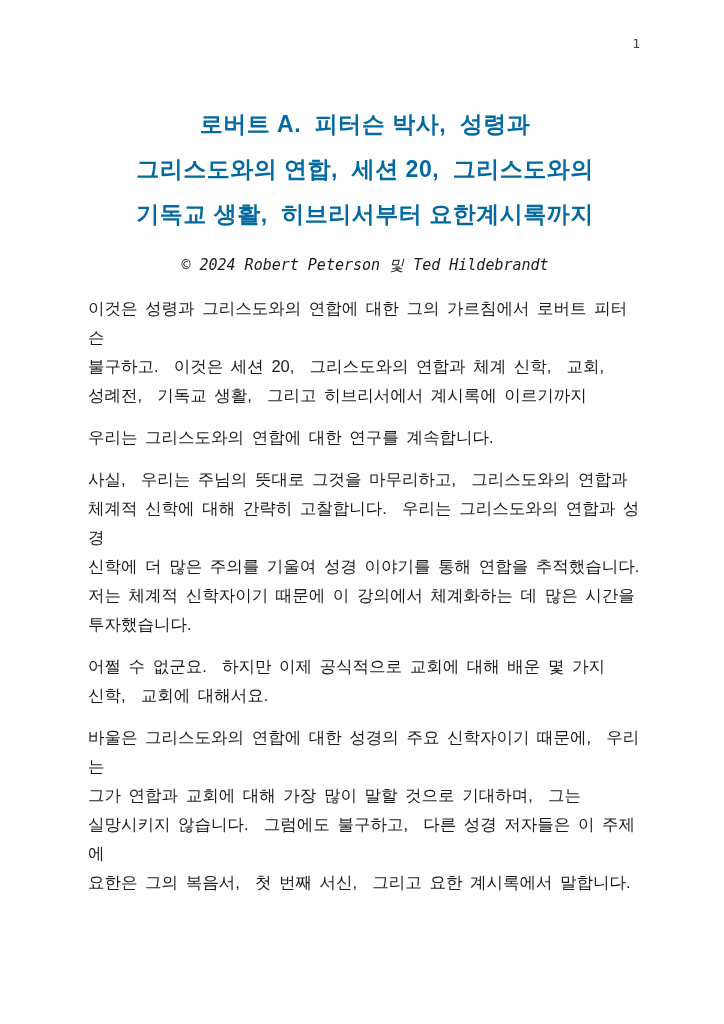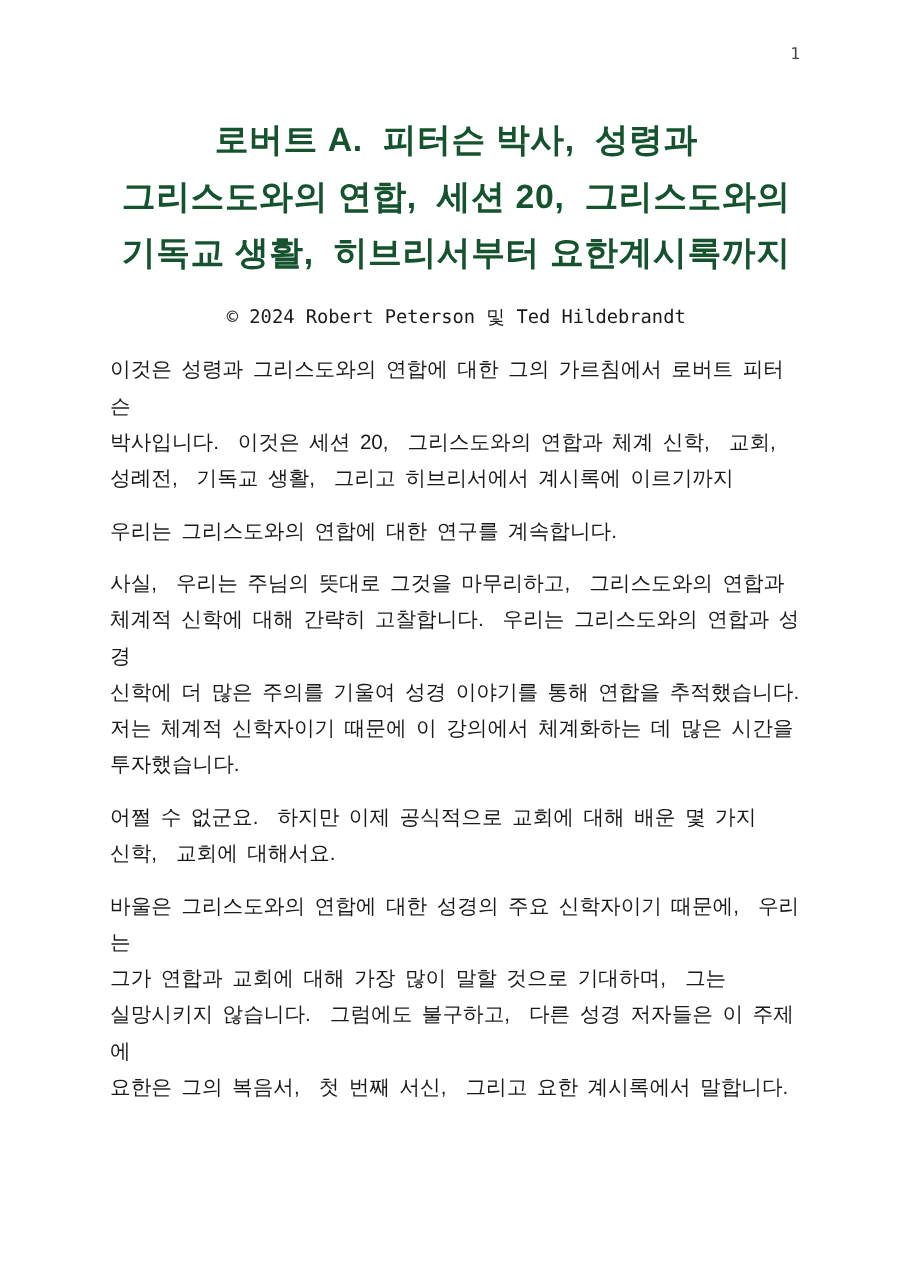--- a/index.html
+++ b/index.html
@@ -23,39 +23,40 @@
     right: 84px;
     font-size: 13px;
     line-height: 14px;
     color: #444444;
     font-family: "DejaVu Sans Mono", monospace;
   }
   .content {
     padding: 90px 82px 0 88px;
   }
   .title {
-    margin: 0;
+    margin: 12px;
     text-align: center;
-    font-size: 27px;
+    font-size: 23px;
     font-weight: 700;
     line-height: 45px;
-    color: #14532d;
+    color: #0369a1;
     letter-spacing: 0.5px;
   }
   .title-line {
     white-space: pre-wrap;
   }
   .copyright {
     margin-top: 18px;
     text-align: center;
     font-size: 15px;
     line-height: 20px;
     color: #1a1a1a;
     font-family: "DejaVu Sans Mono", monospace;
     white-space: pre-wrap;
+    font-style: italic;
   }
   .body-text {
     margin-top: 19px;
     font-size: 16.5px;
     line-height: 29px;
     word-spacing: 3px;
     color: #1a1a1a;
   }
   .body-text p {
     margin: 0 0 13px 0;
@@ -76,21 +77,21 @@
         <div class="title-line">로버트 A.  피터슨 박사,  성령과</div>
         <div class="title-line">그리스도와의 연합,  세션 20,  그리스도와의</div>
         <div class="title-line">기독교 생활,  히브리서부터 요한계시록까지</div>
       </h1>
 
     <div class="copyright">© 2024 Robert Peterson 및 Ted Hildebrandt</div>
 
     <div class="body-text">
         <p>
           <span class="body-line">이것은 성령과 그리스도와의 연합에 대한 그의 가르침에서 로버트 피터슨</span>
-          <span class="body-line">박사입니다.  이것은 세션 20,  그리스도와의 연합과 체계 신학,  교회,</span>
+          <span class="body-line">불구하고.  이것은 세션 20,  그리스도와의 연합과 체계 신학,  교회,</span>
           <span class="body-line">성례전,  기독교 생활,  그리고 히브리서에서 계시록에 이르기까지</span>
         </p>
         <p>
           <span class="body-line">우리는 그리스도와의 연합에 대한 연구를 계속합니다.</span>
         </p>
         <p>
           <span class="body-line">사실,  우리는 주님의 뜻대로 그것을 마무리하고,  그리스도와의 연합과</span>
           <span class="body-line">체계적 신학에 대해 간략히 고찰합니다.  우리는 그리스도와의 연합과 성경</span>
           <span class="body-line">신학에 더 많은 주의를 기울여 성경 이야기를 통해 연합을 추적했습니다.</span>
           <span class="body-line">저는 체계적 신학자이기 때문에 이 강의에서 체계화하는 데 많은 시간을</span>

